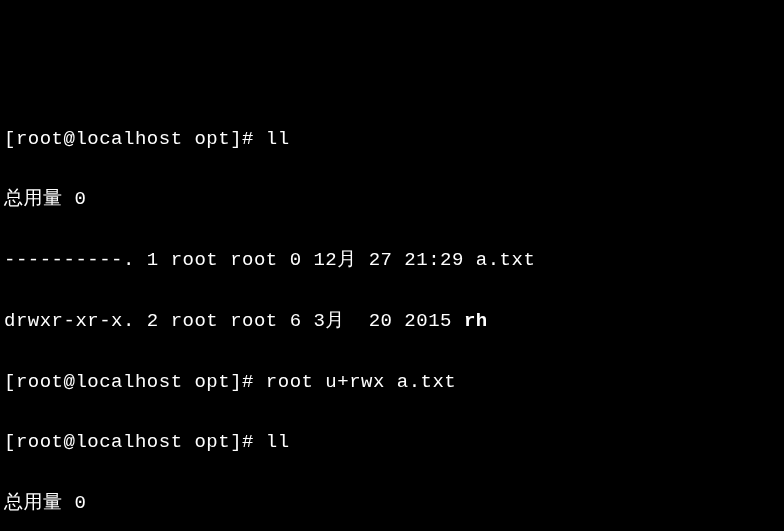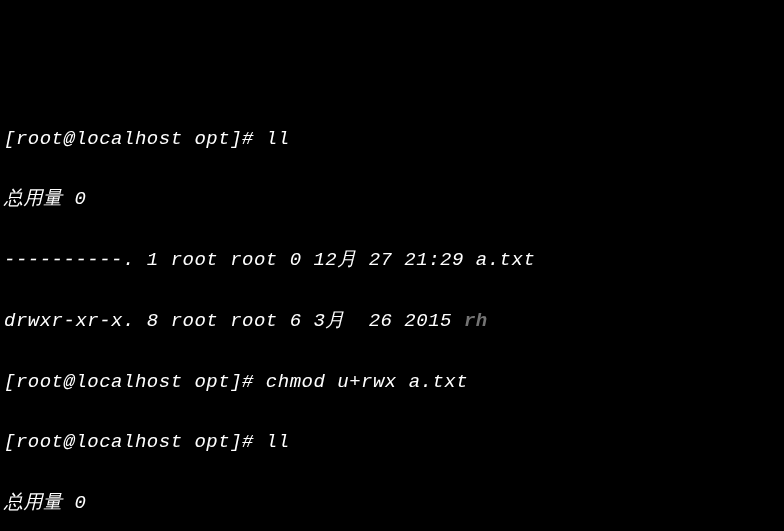--- a/index.html
+++ b/index.html
@@ -1,51 +1,50 @@
 <!DOCTYPE html>
 <html><head>
   <meta charset="utf-8">
   <style>
     * {
       margin: 0;
       padding: 0;
       box-sizing: border-box;
-      font-style: italic;
     }
     body {
       background: #000;
       color: #fff;
       font-family: "Courier New", Consolas, monospace;
       font-size: 19px;
       line-height: 1.6;
       padding: 2px 4px;
       width: 784px;
       height: 531px;
       overflow: hidden;
       white-space: pre;
       letter-spacing: 0.5px;
     }
     .line {
       display: block;
     }
     .blue {
-      color: #737373;
+      color: #ffffff;
       font-weight: bold;
     }
   </style>
 </head>
 <body>
 
 
 
 <div class="line"><span>[root@localhost opt]# </span><span>ll</span></div>
 <div class="line"><span>总用量 0</span></div>
 <div class="line"><span>----------. 1 root root 0 12月 27 21:29 a.txt</span></div>
-<div class="line"><span>drwxr-xr-x. 8 root root 6 3月  26 2015 </span><span class="blue">rh</span></div>
-<div class="line"><span>[root@localhost opt]# </span><span>chmod u+rwx a.txt</span></div>
+<div class="line"><span>drwxr-xr-x. 2 root root 6 3月  20 2015 </span><span class="blue">rh</span></div>
+<div class="line"><span>[root@localhost opt]# </span><span>root u+rwx a.txt</span></div>
 <div class="line"><span>[root@localhost opt]# </span><span>ll</span></div>
 <div class="line"><span>总用量 0</span></div>
 
 
 
 
 
 
 
 

